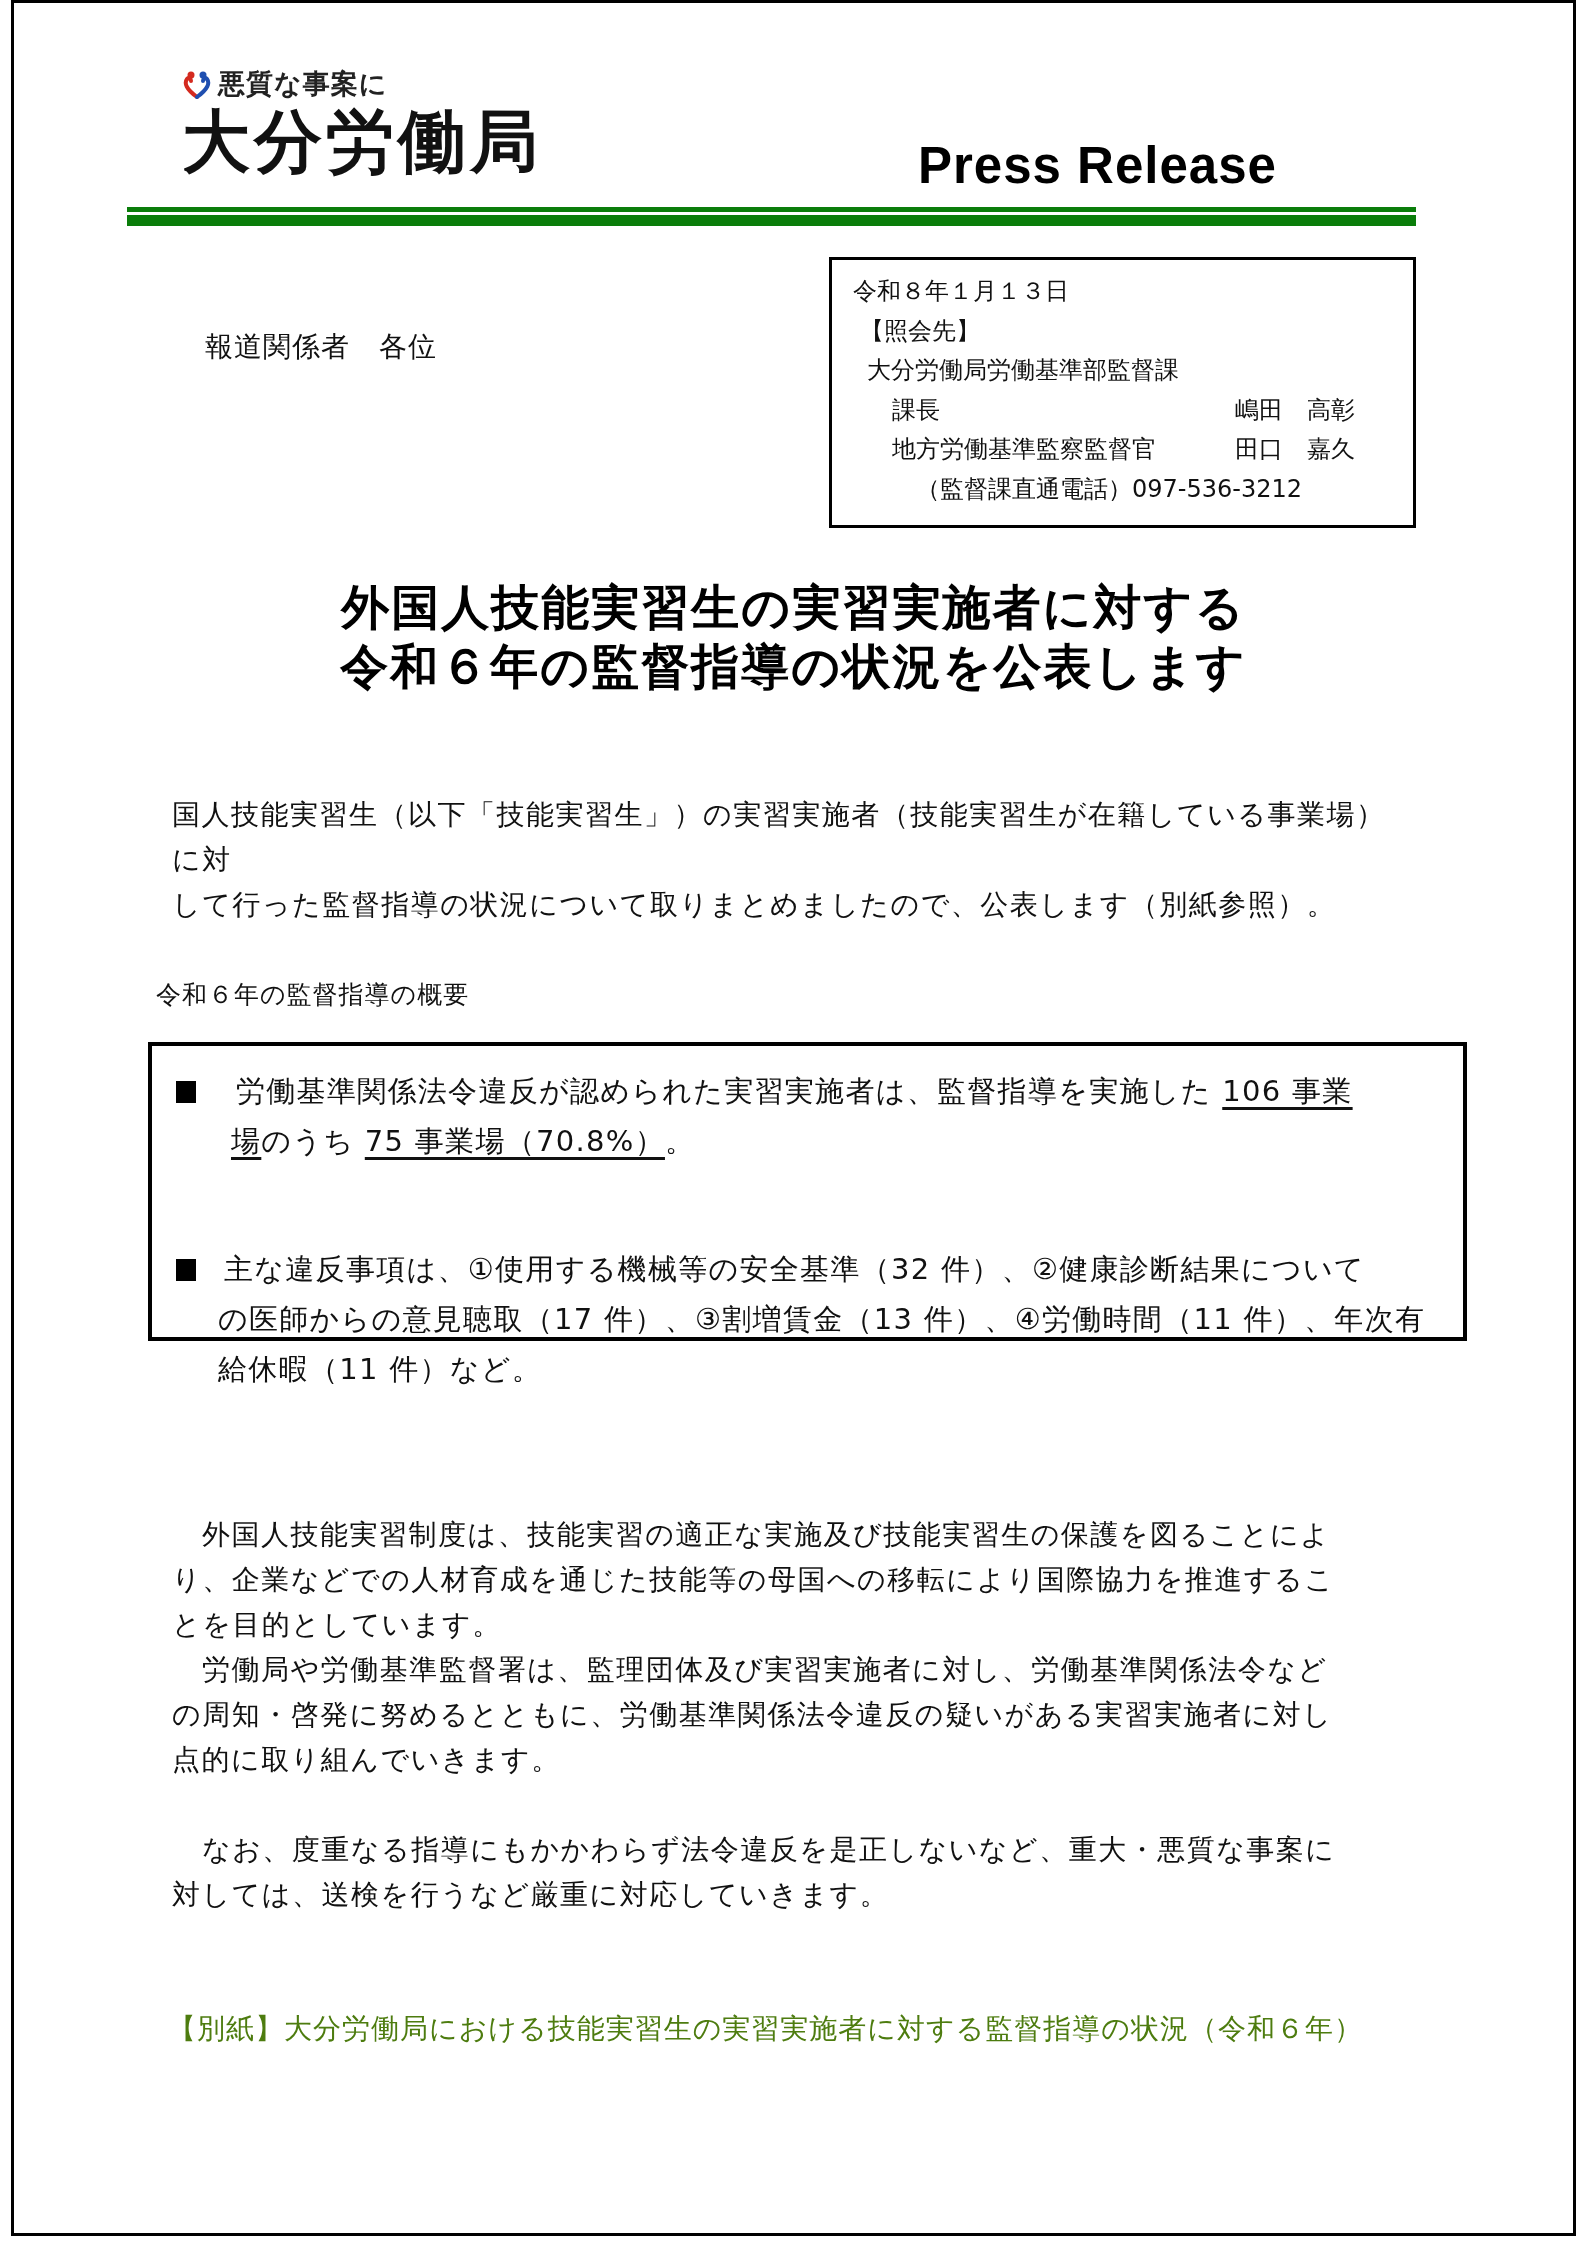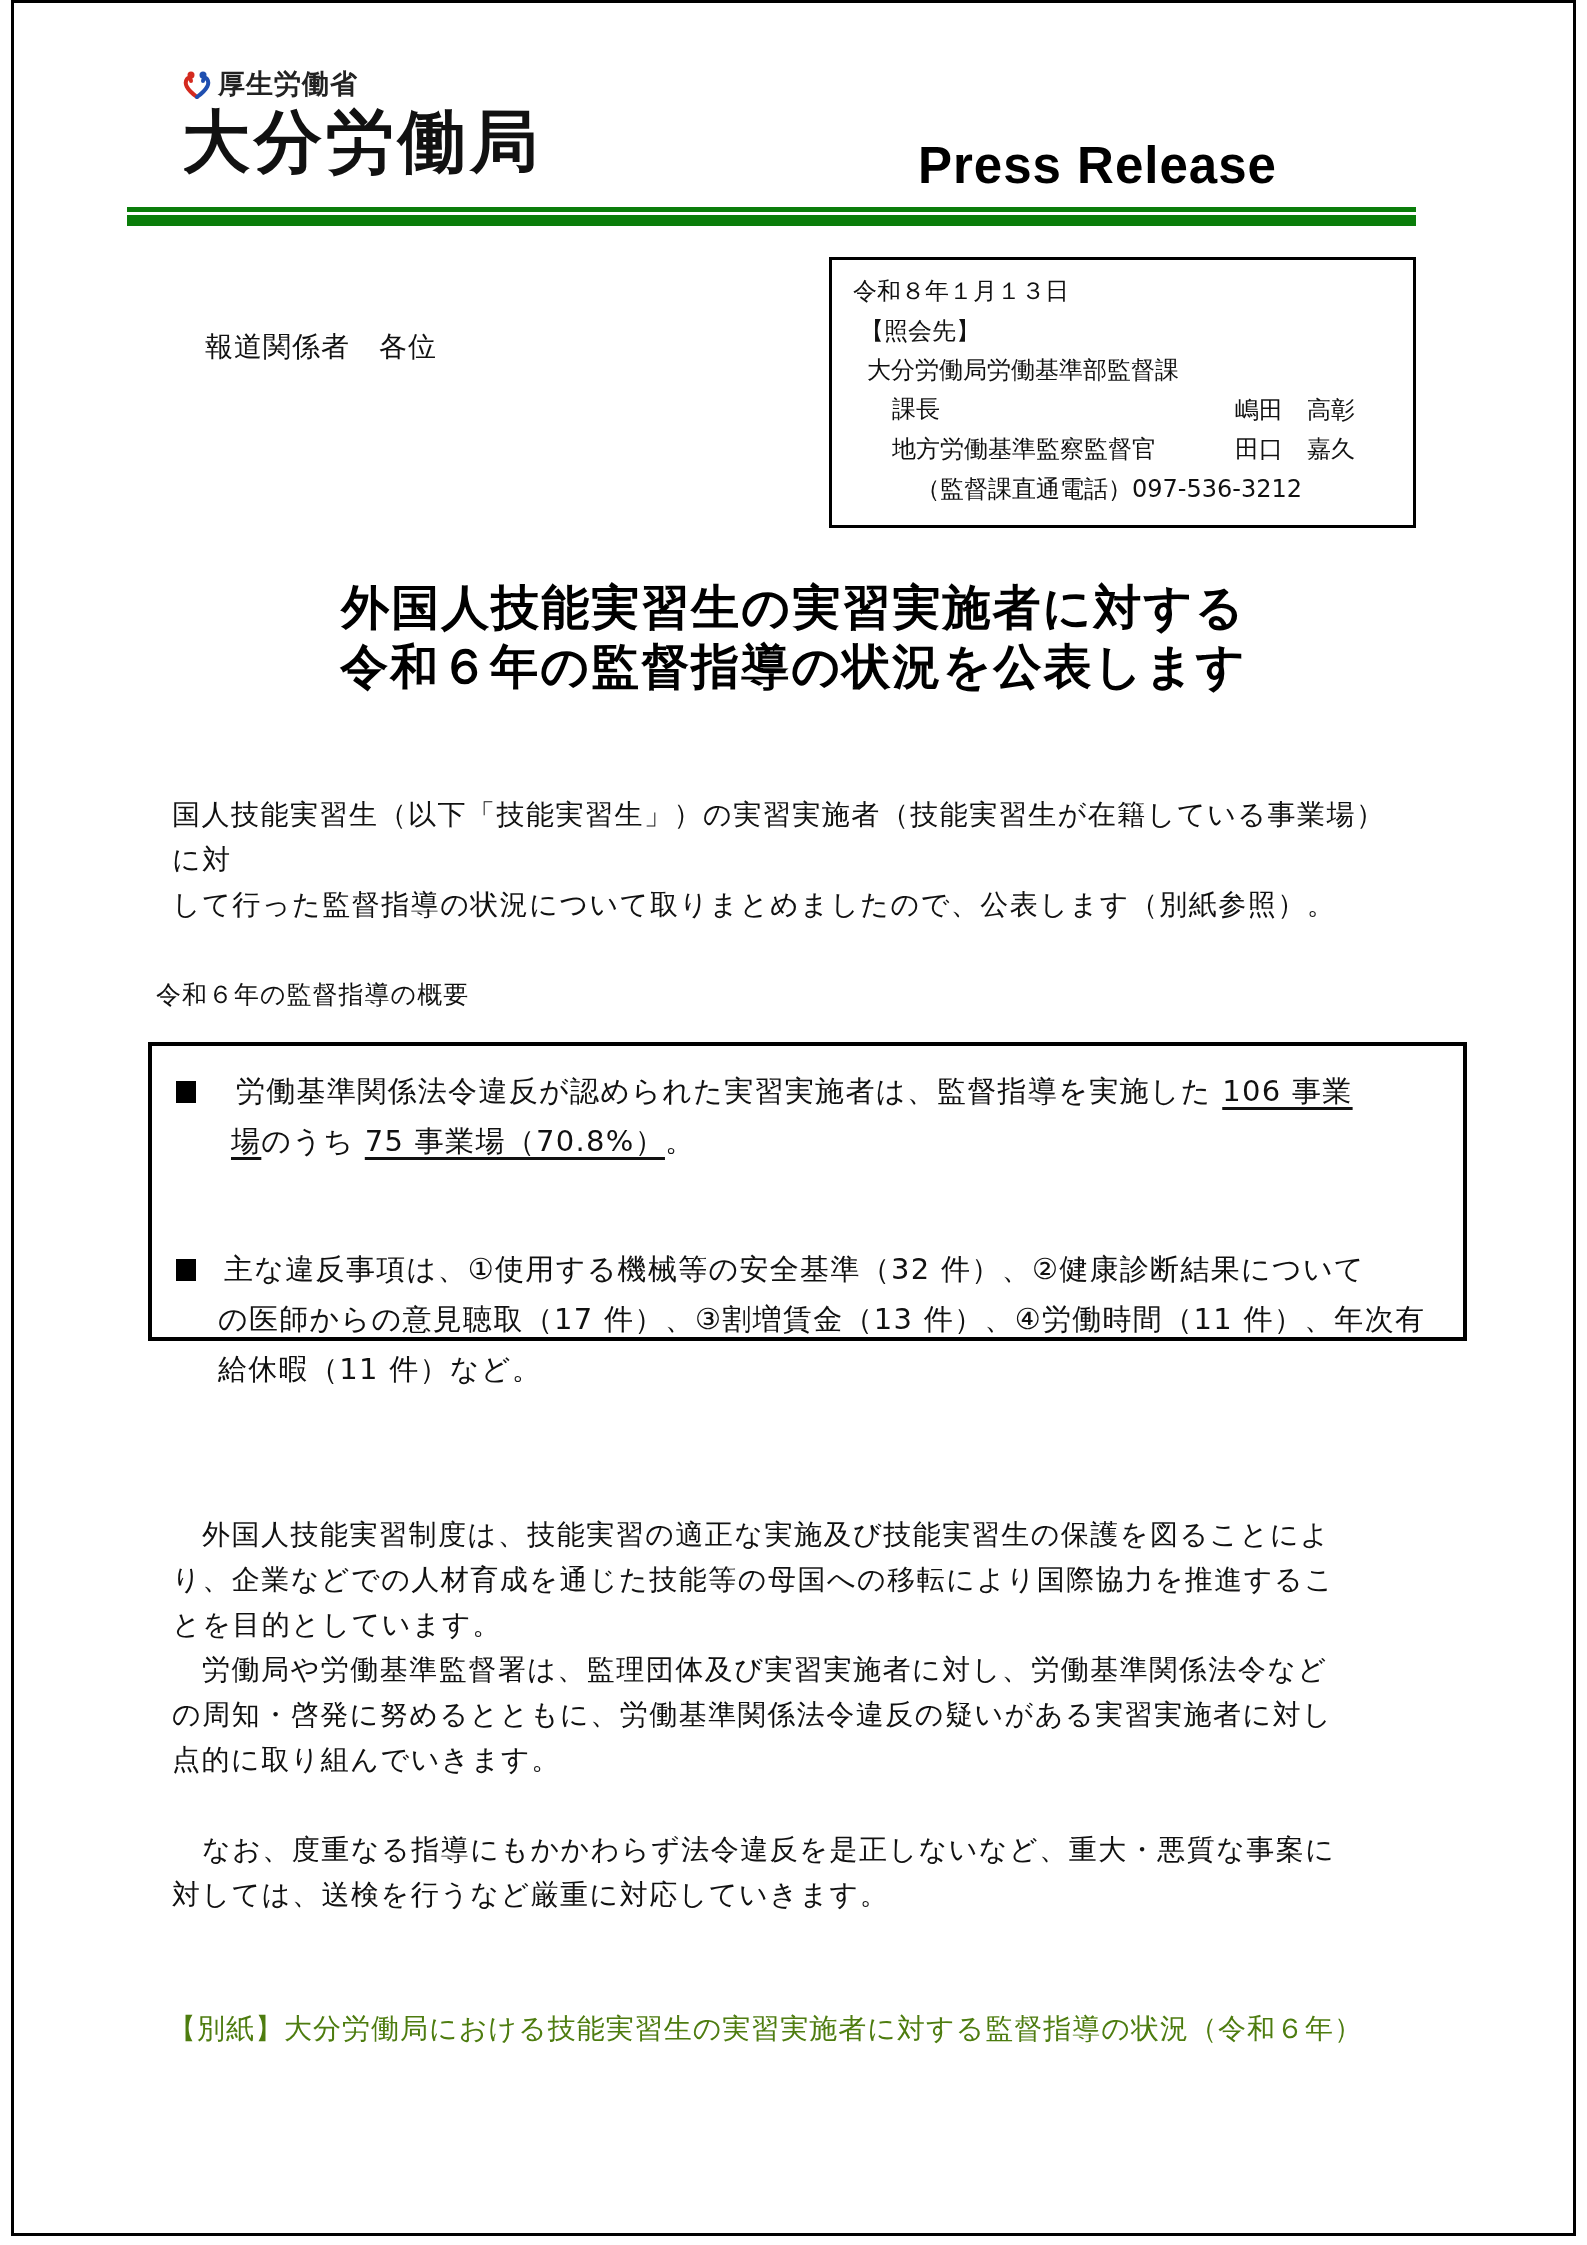--- a/index.html
+++ b/index.html
@@ -49,36 +49,36 @@
 <div class="logo">
   <div class="logo-ministry">
     <span class="logo-mark">
       <svg width="30" height="30" viewBox="0 0 30 30">
         <circle cx="9" cy="6" r="3.5" fill="#d42a1f"></circle>
         <circle cx="21" cy="6" r="3.5" fill="#1f4fb0"></circle>
         <path d="M15 28 C4 20 2 14 5 10 C7 8 9 10 9 12" stroke="#d42a1f" stroke-width="4" fill="none" stroke-linecap="round"></path>
         <path d="M15 28 C26 20 28 14 25 10 C23 8 21 10 21 12" stroke="#1f4fb0" stroke-width="4" fill="none" stroke-linecap="round"></path>
       </svg>
     </span>
-    <span>厚生労働省</span>
+    <span>悪質な事案に</span>
   </div>
   <div class="logo-bureau">大分労働局</div>
 </div>
 
 <div class="press-release">Press Release</div>
 <div class="green-rule-thin"></div>
 <div class="green-rule-thick"></div>
 
 <div class="addressee">報道関係者　各位</div>
 
 <div class="contact-box">
   <div class="row" style="left:21px; top:12px;">令和８年１月１３日</div>
   <div class="row" style="left:28px; top:52px;">【照会先】</div>
   <div class="row" style="left:35px; top:91px;">大分労働局労働基準部監督課</div>
-  <div class="row" style="left:60px; top:131px;font-family:Liberation Mono, monospace;">課長</div>
+  <div class="row" style="left:60px; top:131px;">課長</div>
   <div class="row" style="left:403px; top:131px;">嶋田　高彰</div>
   <div class="row" style="left:60px; top:170px;">地方労働基準監察監督官</div>
   <div class="row" style="left:403px; top:170px;">田口　嘉久</div>
   <div class="row" style="left:84px; top:210px;">
     <span>（監督課直通電話）</span><span>097-536-3212</span>
   </div>
 </div>
 
 <div class="title">
   <div>外国人技能実習生の実習実施者に対する</div>

